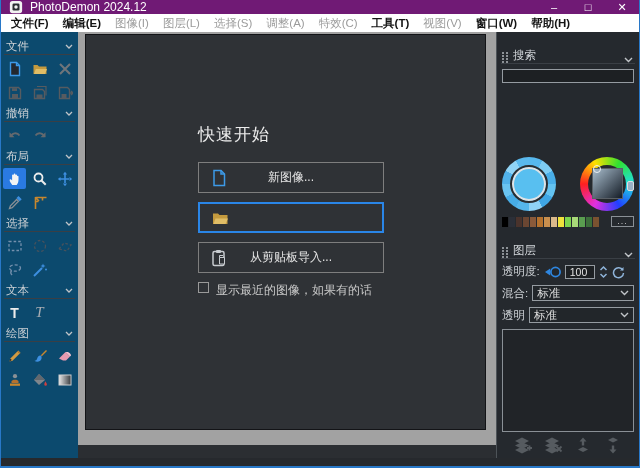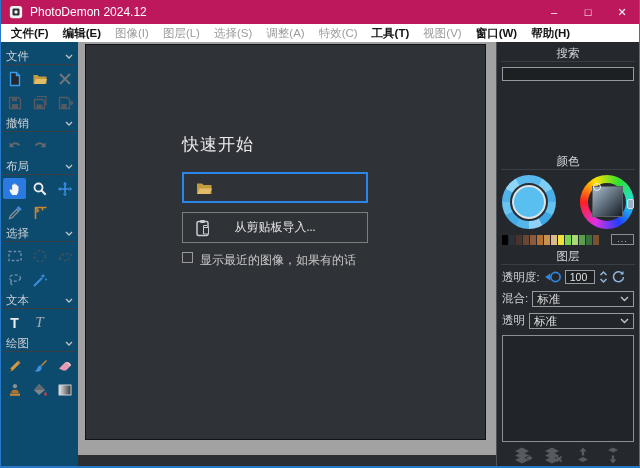--- a/index.html
+++ b/index.html
@@ -3,21 +3,21 @@
 <meta charset="utf-8">
 <style>
   * { margin:0; padding:0; box-sizing:border-box; }
   html,body { background:#3a3a3a; }
   body { font-family:"Liberation Sans", sans-serif; }
   .window { width:640px; height:468px; position:relative; overflow:hidden;
     background:#26292d; border-left:1px solid #2878c8; border-right:1px solid #2878c8;
     border-bottom:2px solid #2878c8; }
 
   
-  .titlebar { height:24px; background:#be185d; display:flex; align-items:center; color:#fff; font-size:12px; }
+  .titlebar { height:14px; background:#701a75; display:flex; align-items:center; color:#fff; font-size:12px; }
   .title-icon { width:14px; height:14px; margin:0 7px 0 8px; flex:0 0 auto; }
   .win-controls { margin-left:auto; display:flex; height:100%; }
   .ctrl { width:34px; height:100%; display:flex; align-items:center; justify-content:center; font-size:11px; color:#fff; }
 
   
   .menubar { height:18px; background:#ffffff; display:flex; align-items:center; font-size:11.5px; padding-left:3px; }
   .menu-item { padding:12px 7px; color:#141414; font-weight:700; line-height:18px; }
   .menu-item.disabled { color:#9b9b9b; font-weight:400; }
 
   .content { display:flex; height:426px; }
@@ -30,34 +30,34 @@
   .tool { width:23px; height:21px; display:flex; align-items:center; justify-content:center; border-radius:2px; }
   .tool.selected { background:#2a7ae2; }
   .tool svg { width:16px; height:16px; display:block; }
   .tglyph { font-size:14px; font-weight:700; color:#ececec; line-height:1; }
   .tglyph.fancy { font-family:"Liberation Serif", serif; font-style:italic; color:#a7adb3; font-weight:400; font-size:15px; }
 
   
   .center { flex:1 1 auto; position:relative; background:#2b2e32; min-width:0; }
   .mdi { position:absolute; left:0; top:0; right:0; bottom:13px; background:#a2a2a2; padding:2px 10px 15px 7px; }
   .quickwin { width:100%; height:100%; background:#2f3236; border:1px solid #131417; position:relative; }
-  .qs { position:absolute; left:96px; top:88px; width:186px;font-family:Liberation Serif, serif; }
+  .qs { position:absolute; left:112px; top:88px; width:186px; }
   .qs-title { color:#ececec; font-size:17px; margin-bottom:16px; letter-spacing:1px; }
   .qs-btn { position:relative; height:31px; border:1px solid #7e7e7e; margin-bottom:9px; display:flex;
     align-items:center; justify-content:center; color:#e6e6e6; font-size:12px; background:#2f3236; }
   .qs-btn.focused { border:2px solid #2a86e8; }
   .qs-btn .bicon { position:absolute; left:11px; width:18px; height:18px; }
   .qs-btn .bicon svg { width:18px; height:18px; display:block; }
   .qs-check { display:flex; align-items:flex-start; gap:7px; color:#c9c9c9; font-size:12px; margin-top:4px; }
   .cbox { width:11px; height:11px; border:1px solid #9a9a9a; background:transparent; flex:0 0 auto; }
 
   
   .rightpanel { width:143px; flex:0 0 auto; background:#25292e; border-left:1px solid #4d5358;
     padding:2px 4px 3px; display:flex; flex-direction:column; font-size:11.5px; color:#d2d6da; }
-  .rp-header { display:flex; align-items:center; height:16px; border-bottom:1px solid #3a3f45; margin:2px 0 2px;flex-direction:column; }
+  .rp-header { display:flex; align-items:flex-end; height:16px; border-bottom:1px solid #3a3f45; margin:14px 0 2px; }
   .rp-header .grip { margin:0 5px 0 1px; display:block; }
   .rp-header .chev { margin-left:auto; margin-right:2px; display:block; }
   .rp-input { height:14px; background:#1d2023; border:1px solid #959ba1; margin:3px 1px 5px; width:calc(100% - 2px);
     color:#e0e0e0; font-size:10px; }
   .preview-space { height:66px; }
   .wheels { display:flex; justify-content:space-between; padding:3px 1px 2px; }
   .wheel-harmony { width:54px; height:54px; border-radius:50%; position:relative;
     background:conic-gradient(#57b8ee 0 30deg,#7ecdf4 0 60deg,#49aee8 0 90deg,#63c2f0 0 120deg,#3fa6e4 0 150deg,#8fd2f5 0 180deg,#55b6ec 0 210deg,#47ace6 0 240deg,#6ac4f1 0 270deg,#51b2ea 0 300deg,#90d4f6 0 330deg,#5ab9ed 0 360deg); }
   .wheel-center { position:absolute; inset:10px; border-radius:50%; background:#58bff0;
     border:2px solid #dfe3e6; outline:2px solid #2a2d31; }
@@ -67,21 +67,21 @@
   .sv-square { position:absolute; left:12px; top:11px; width:31px; height:31px;
     background:linear-gradient(135deg,#a8bccc,#141c26); border:1px solid #5a6066; }
   .sv-marker { position:absolute; left:13px; top:8px; width:8px; height:8px; border-radius:50%;
     border:1.5px solid #eceff2; background:transparent; }
   .hue-marker { position:absolute; right:0px; top:24px; width:7px; height:10px; border-radius:2px;
     border:1.5px solid #dcdfe2; background:#9ab0c4; }
   .palette { display:flex; align-items:center; gap:1px; margin:4px 0 3px 1px; }
   .sw { width:6px; height:10px; }
   .more-btn { margin-left:4px; width:23px; height:11px; border:1px solid #8a9096; color:#c8c8c8;
     font-size:9px; display:flex; align-items:center; justify-content:center; line-height:1; letter-spacing:1px; }
-  .rp-row { display:flex; align-items:flex-start; gap:4px; margin:3px 1px; }
+  .rp-row { display:flex; align-items:flex-end; gap:4px; margin:3px 1px; }
   .rp-label { flex:0 0 auto; color:#cfd3d7; }
   .num-box { width:30px; height:14px; border:1px solid #959ba1; background:#1d2023; color:#e2e2e2;
     font-size:10.5px; display:flex; align-items:center; padding-left:4px; }
   .rp-select { flex:1 1 auto; height:16px; border:1px solid #959ba1; background:#22262a; display:flex;
     align-items:center; padding:0 4px; color:#dcdcdc; }
   .rp-select .chev { margin-left:auto; }
   .layers-box { border:1px solid #8a9096; background:#212428; flex:1 1 auto; margin:3px 1px 5px; }
   .layer-actions { display:flex; justify-content:center; gap:10px; padding-bottom:1px; }
   .layer-actions svg { width:20px; height:17px; display:block; }
 </style>
@@ -389,20 +389,29 @@
           </div>
       </div>
     </div>
 
     <div class="center">
       <div class="mdi">
         <div class="quickwin">
           <div class="qs">
             <div class="qs-title">快速开始</div>
 
+            <div class="qs-btn">
+              <span class="bicon">
+                  <svg viewBox="0 0 18 18">
+                    <path d="M4 1.5h7l3.5 3.5v11.5h-10.5z" fill="#2f3236" stroke="#3d9ae8" stroke-width="1.5"></path>
+                    <path d="M11 1.5V5h3.5" fill="none" stroke="#3d9ae8" stroke-width="1.5"></path>
+                  </svg>
+                </span>
+              <span>新图像...</span>
+            </div>
 
             <div class="qs-btn focused">
               <span class="bicon">
                   <svg viewBox="0 0 18 18">
                     <path d="M2 4.5h5l1.5 1.5h8V15H2z" fill="#c49a3e"></path>
                     <path d="M2.5 15l2-5.5h12.5L14.5 15z" fill="#e0bd66"></path>
                   </svg>
                 </span>
             </div>
 
@@ -445,38 +454,20 @@
           </svg>
         <span>搜索</span>
         <svg class="chev" width="9" height="6" viewBox="0 0 9 6">
             <polyline points="1,1 4.5,4.5 8,1" fill="none" stroke="#c0c4c8" stroke-width="1.4"></polyline>
           </svg>
       </div>
       <input class="rp-input" type="text" value="" style="">
 
       <div class="preview-space"></div>
 
-      <div class="rp-header">
-        <svg class="grip" width="6" height="11" viewBox="0 0 6 11">
-            <g fill="#8c9196">
-              <rect x="0" y="0" width="2" height="2"></rect>
-              <rect x="4" y="0" width="2" height="2"></rect>
-              <rect x="0" y="3" width="2" height="2"></rect>
-              <rect x="4" y="3" width="2" height="2"></rect>
-              <rect x="0" y="6" width="2" height="2"></rect>
-              <rect x="4" y="6" width="2" height="2"></rect>
-              <rect x="0" y="9" width="2" height="2"></rect>
-              <rect x="4" y="9" width="2" height="2"></rect>
-            </g>
-          </svg>
-        <span>颜色</span>
-        <svg class="chev" width="9" height="6" viewBox="0 0 9 6">
-            <polyline points="1,1 4.5,4.5 8,1" fill="none" stroke="#c0c4c8" stroke-width="1.4"></polyline>
-          </svg>
-      </div>
 
       <div class="wheels">
         <div class="wheel-harmony">
           <div class="wheel-center"></div>
         </div>
         <div class="wheel-hue">
           <div class="hole"></div>
           <div class="sv-square"></div>
           <div class="sv-marker"></div>
           <div class="hue-marker"></div>

